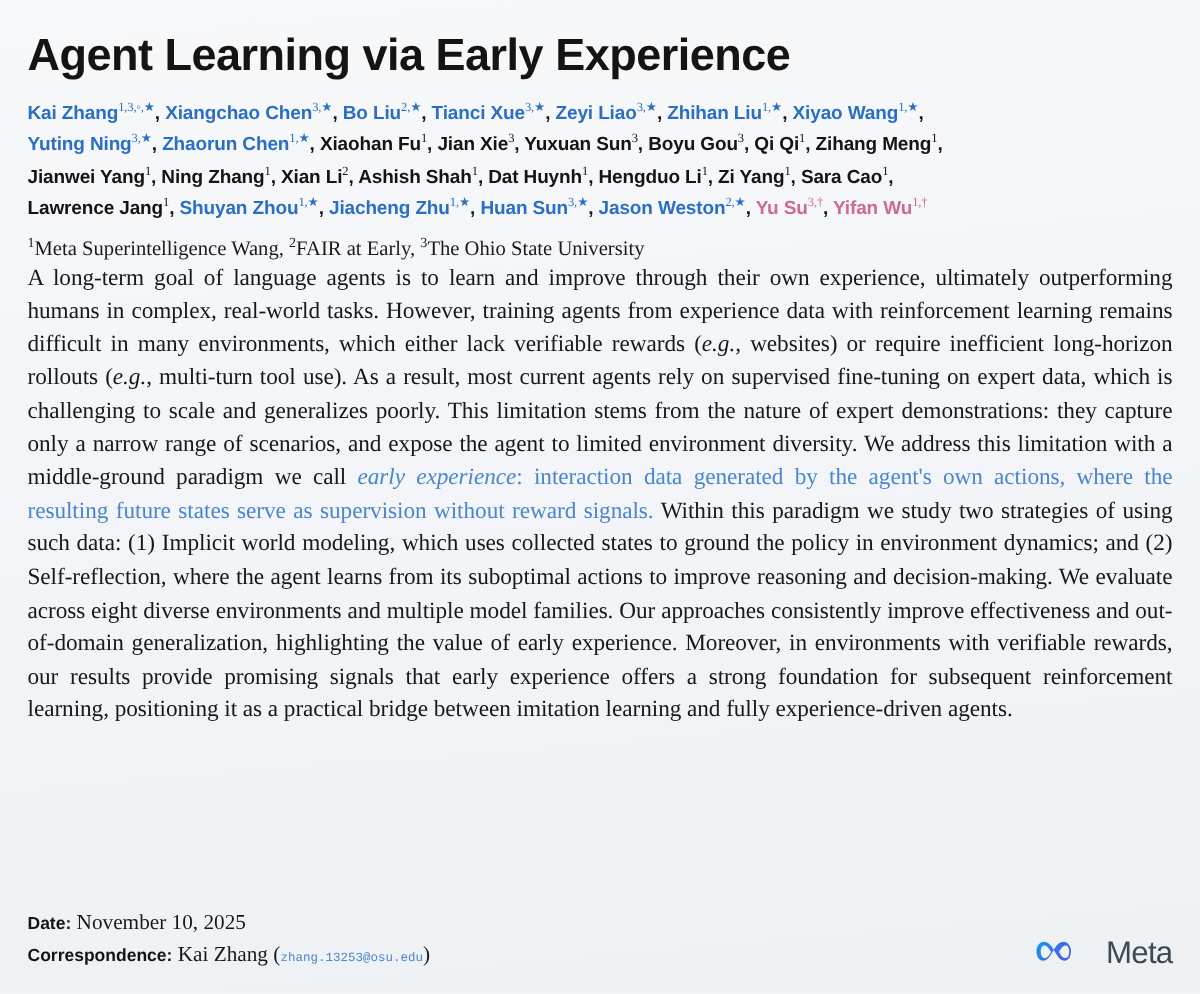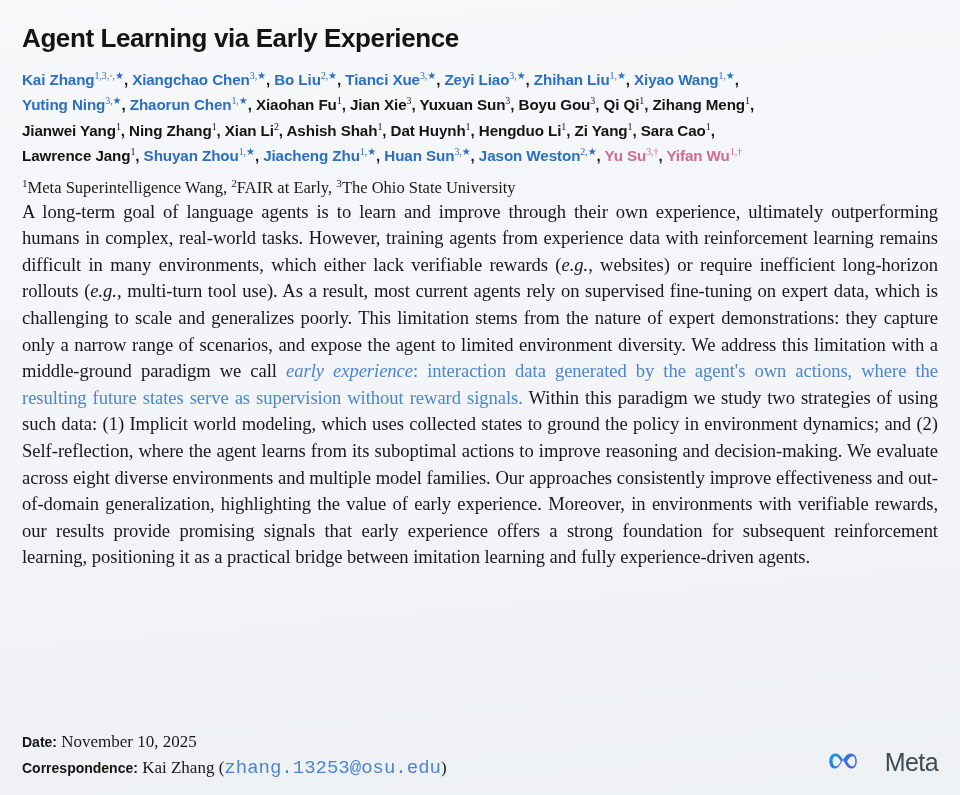--- a/index.html
+++ b/index.html
@@ -20,21 +20,21 @@
     height: 795px;
     box-sizing: border-box;
     padding: 18px 22px 0 22px;
     background: linear-gradient(175deg, #f7f8fa 0%, #f2f4f7 55%, #eef1f4 100%);
   }
 
   
   .title {
     font-family: "Liberation Sans", sans-serif;
     font-weight: bold;
-    font-size: 26px;
+    font-size: 36px;
     letter-spacing: -0.4px;
     color: #141414;
     margin: 6px 0 14px 0;
     line-height: 1.1;
   }
 
   
   .authors {
     font-family: "Liberation Sans", sans-serif;
     font-weight: bold;
@@ -123,31 +123,31 @@
     color: #16181b;
   }
   .meta-line .lbl {
     font-family: "Liberation Sans", sans-serif;
     font-weight: bold;
     font-size: 14px;
     color: #141414;
   }
   .meta-line .email {
     font-family: "Liberation Mono", monospace;
-    font-size: 19px;
+    font-size: 10px;
     color: #4a86cf;
   }
   .meta-line .paren { color: #16181b; }
 
   .brand {
     position: absolute;
     right: 0;
     bottom: 4px;
     display: flex;
-    align-items: center;
+    align-items: flex-end;
     gap: 24px;
   }
   .brand-word {
     font-family: "Liberation Sans", sans-serif;
     font-size: 25px;
     color: #3b4a55;
     letter-spacing: -0.6px;
   }
 </style>
 </head>

